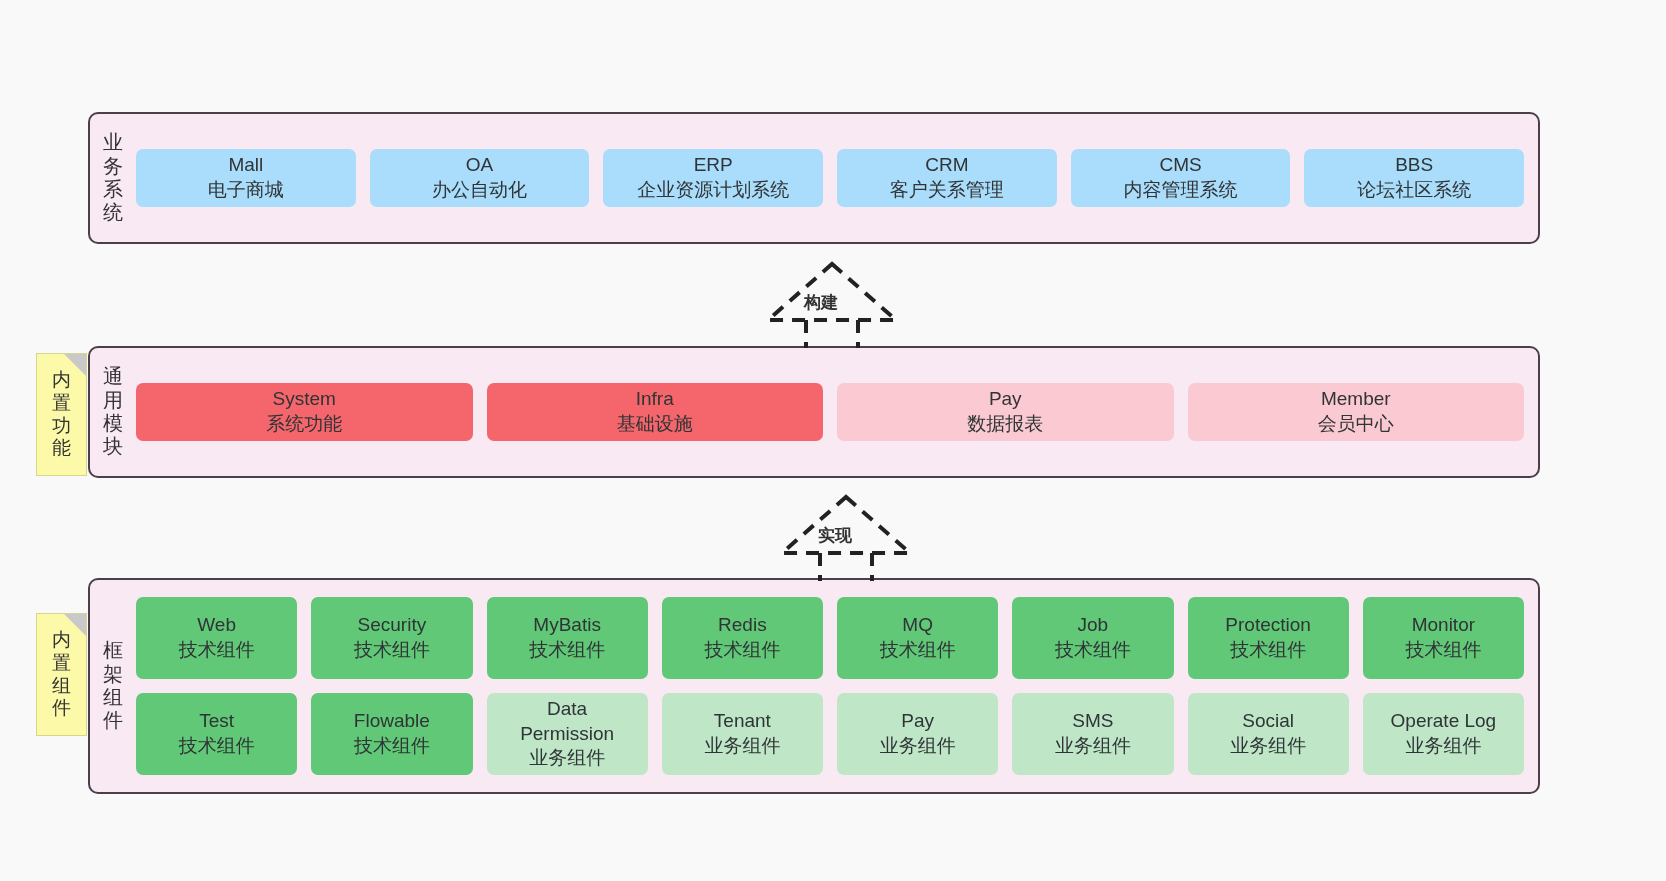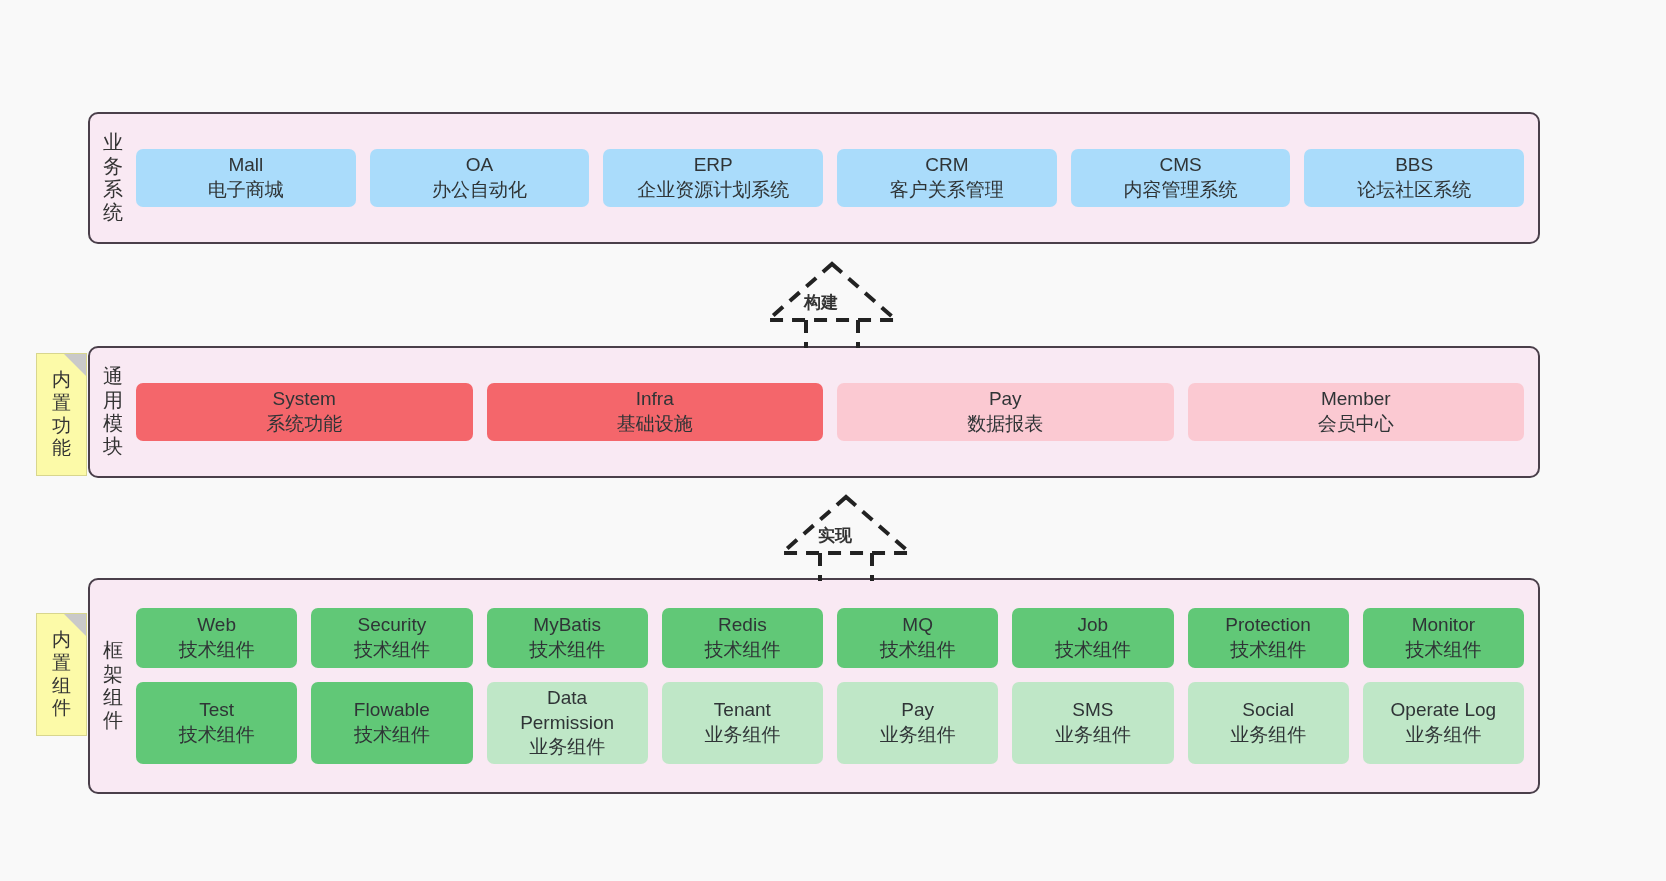--- a/index.html
+++ b/index.html
@@ -238,21 +238,21 @@
 
   <div class="layer" id="layer-framework-components" style="left:88px; top:578px; width:1452px; height:216px;">
     <div class="layer-caption">
       <span>框</span>
       <span>架</span>
       <span>组</span>
       <span>件</span>
     </div>
     <div class="layer-body">
 
-      <div class="row" style="height:60px;">
+      <div class="row" style="height:82px;">
         <div class="node c-green">
           <span class="t-en">Web</span>
           <span class="t-cn">技术组件</span>
         </div>
         <div class="node c-green">
           <span class="t-en">Security</span>
           <span class="t-cn">技术组件</span>
         </div>
         <div class="node c-green">
           <span class="t-en">MyBatis</span>

